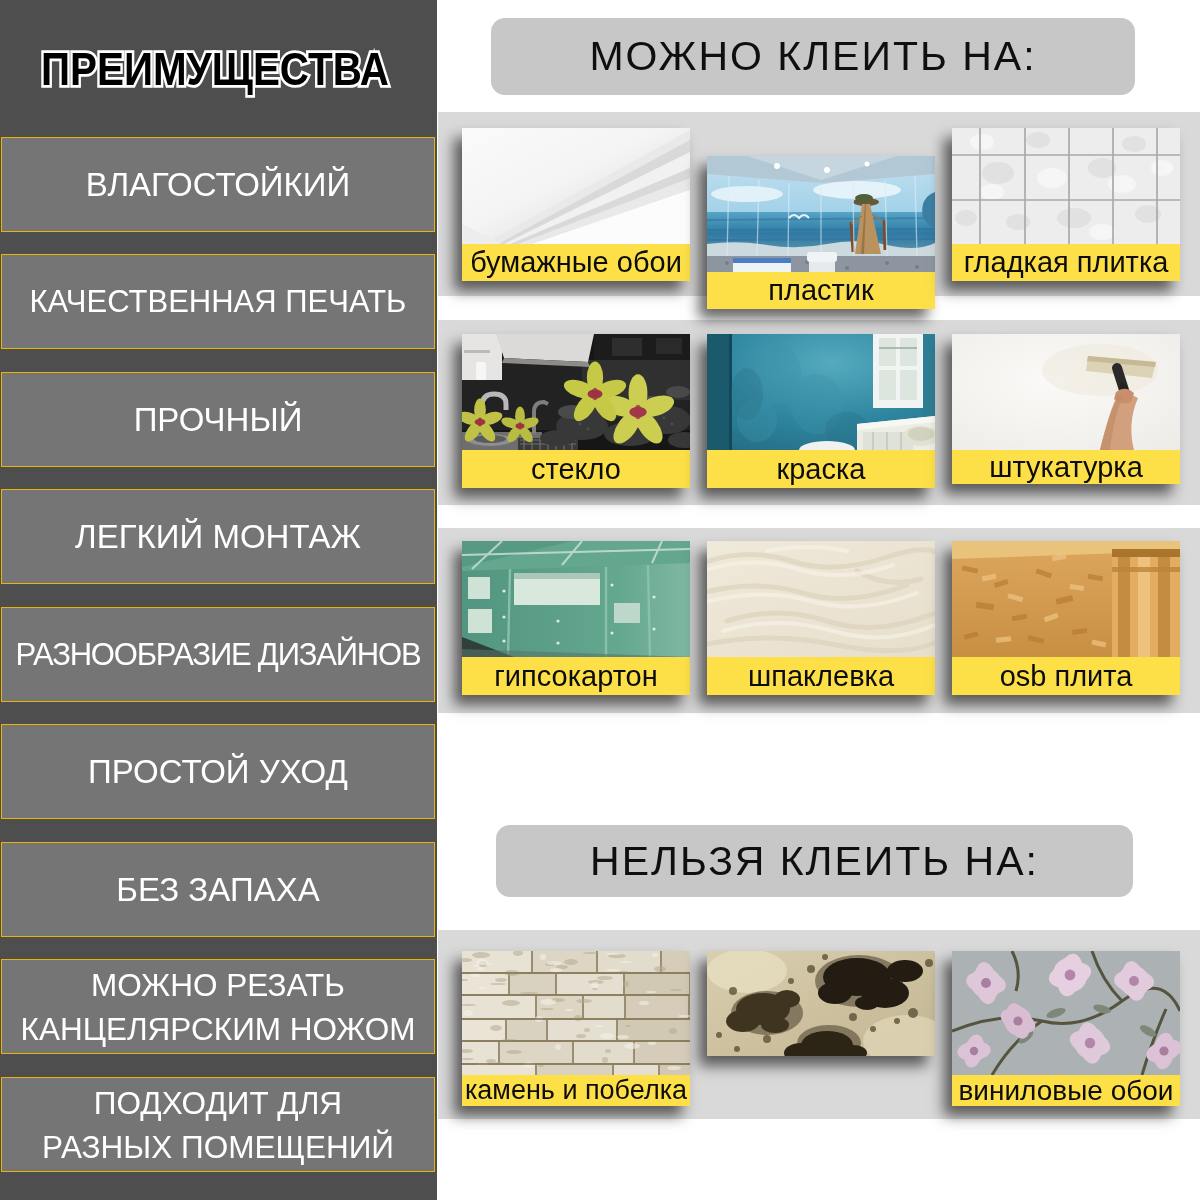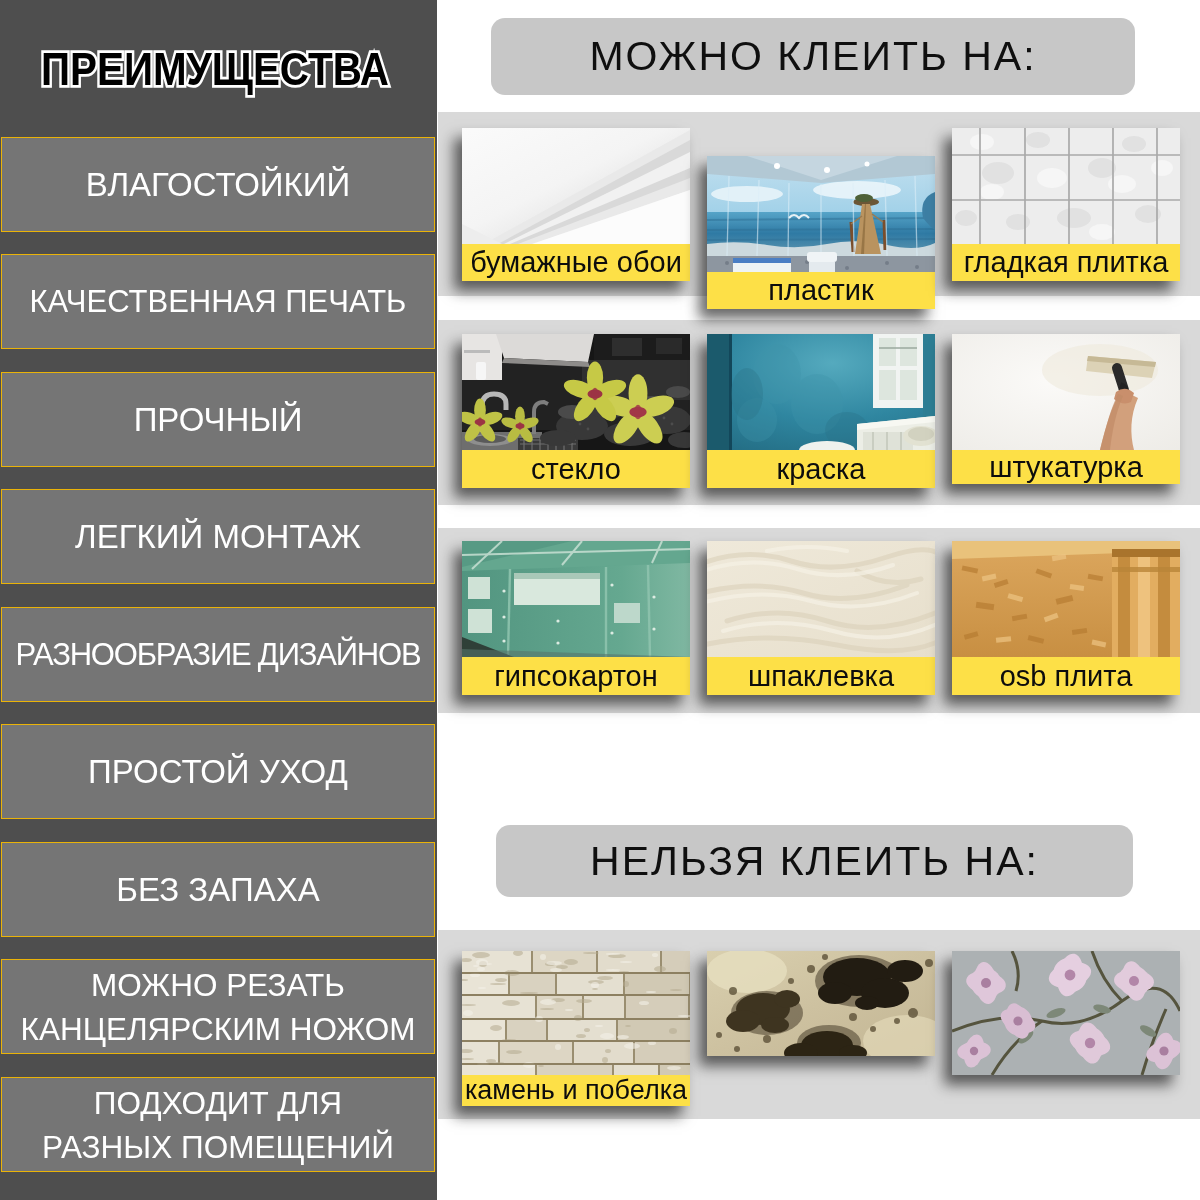--- a/index.html
+++ b/index.html
@@ -769,13 +769,14 @@
 <g transform="translate(212,100) scale(1.15)">
 <g fill="#dcc2d6">
             <ellipse rx="16" ry="9" transform="rotate(-18)"></ellipse>
             <ellipse rx="9" ry="16" transform="rotate(8)"></ellipse>
           </g>
 <circle r="4" fill="#a97fa0"></circle>
         </g>
 </g>
 </svg>
 
+<div class="cap" style="height:31px;font-size:28px;">виниловые обои</div>
 </div>
 
 </body></html>

